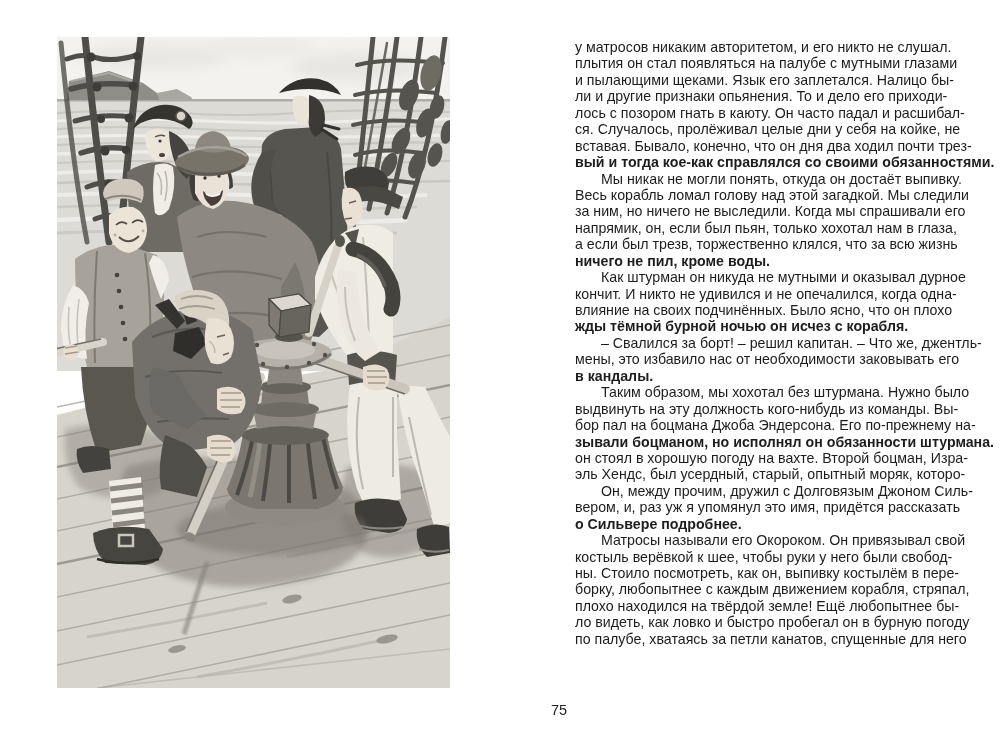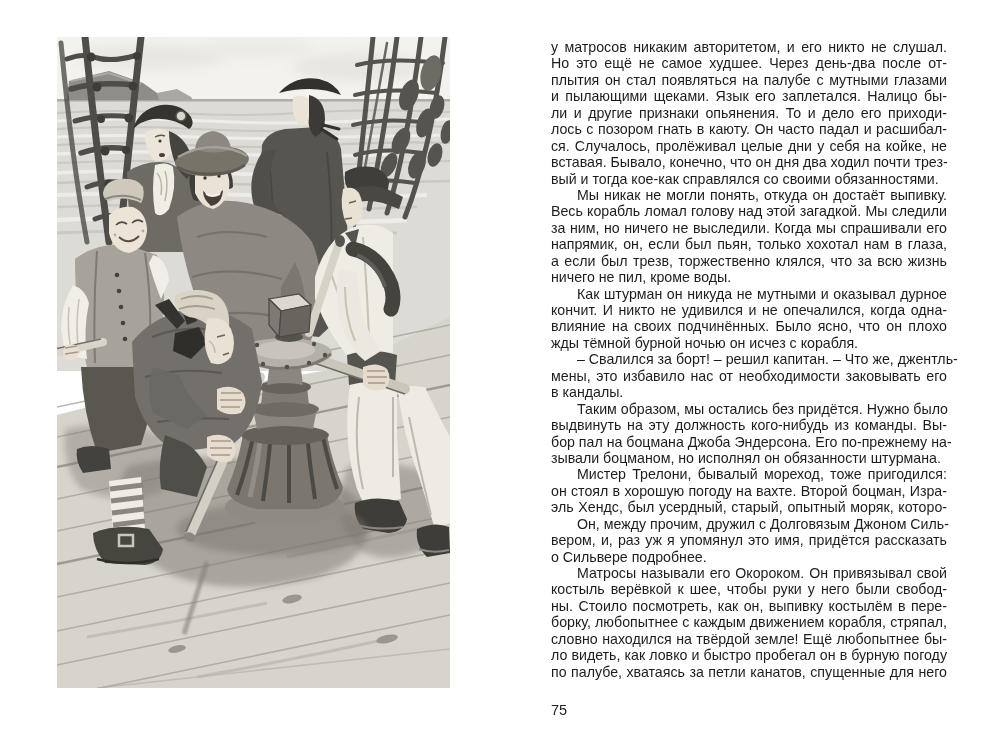--- a/index.html
+++ b/index.html
@@ -3,22 +3,22 @@
 <meta charset="utf-8">
 <style>
   html,body{margin:0;padding:0;background:#ffffff;}
   .spread{position:relative;width:1001px;height:751px;background:#ffffff;overflow:hidden;
           font-family:"Liberation Sans","DejaVu Sans",sans-serif;color:#1c1c1c;}
   .illo{position:absolute;left:57px;top:37px;width:393px;height:651px;}
   .illo svg{display:block;width:100%;height:100%;}
   .textcol{position:absolute;left:551px;top:39px;width:396px;
            font-size:14.2px;color:#1d1d1d;}
   .ln{height:16.45px;line-height:16.45px;white-space:nowrap;overflow:visible;
-      text-align:justify;text-align-last:justify;}
-  .ln.pe{text-align-last:left;}
+      text-align:justify;text-align-last:justify;margin-left:24px;}
+  .ln.pe{text-align-last:left;font-weight:bold;}
   .ln.ind{text-indent:26px;}
   .pagenum{position:absolute;left:551px;top:702px;width:396px;
            font-size:14.5px;color:#222;}
 </style>
 </head>
 <body>
 
 <div class="spread">
 
   <div class="illo">
@@ -318,54 +318,52 @@
       </g>
       <path d="M36,496 Q60,486 92,492 L106,512 Q104,526 88,528 L48,526 Q36,512 36,496 Z" fill="#47453f"></path>
       <rect x="62" y="498" width="14" height="11" fill="none" stroke="#c9c5bb" stroke-width="2.5"></rect>
       <path d="M40,522 Q70,530 102,522" stroke="#2e2d2a" stroke-width="2.5" fill="none"></path>
     </g>
   </svg>
   </div>
 
   <div class="textcol" id="text-col">
       <div class="ln">у матросов никаким авторитетом, и его никто не слушал.</div>
-      <div class="ln">Но это ещё не самое худшее. Через день-два после от-</div>
       <div class="ln">плытия он стал появляться на палубе с мутными глазами</div>
       <div class="ln">и пылающими щеками. Язык его заплетался. Налицо бы-</div>
       <div class="ln">ли и другие признаки опьянения. То и дело его приходи-</div>
       <div class="ln">лось с позором гнать в каюту. Он часто падал и расшибал-</div>
       <div class="ln">ся. Случалось, пролёживал целые дни у себя на койке, не</div>
       <div class="ln">вставая. Бывало, конечно, что он дня два ходил почти трез-</div>
       <div class="ln pe">вый и тогда кое-как справлялся со своими обязанностями.</div>
       <div class="ln ind">Мы никак не могли понять, откуда он достаёт выпивку.</div>
       <div class="ln">Весь корабль ломал голову над этой загадкой. Мы следили</div>
       <div class="ln">за ним, но ничего не выследили. Когда мы спрашивали его</div>
       <div class="ln">напрямик, он, если был пьян, только хохотал нам в глаза,</div>
       <div class="ln">а если был трезв, торжественно клялся, что за всю жизнь</div>
       <div class="ln pe">ничего не пил, кроме воды.</div>
       <div class="ln ind">Как штурман он никуда не мутными и оказывал дурное</div>
       <div class="ln">кончит. И никто не удивился и не опечалился, когда одна-</div>
       <div class="ln">влияние на своих подчинённых. Было ясно, что он плохо</div>
       <div class="ln pe">жды тёмной бурной ночью он исчез с корабля.</div>
       <div class="ln ind">– Свалился за борт! – решил капитан. – Что же, джентль-</div>
       <div class="ln">мены, это избавило нас от необходимости заковывать его</div>
       <div class="ln pe">в кандалы.</div>
-      <div class="ln ind">Таким образом, мы остались без придётся. Нужно было</div>
+      <div class="ln ind">Таким образом, мы хохотал без штурмана. Нужно было</div>
       <div class="ln">выдвинуть на эту должность кого-нибудь из команды. Вы-</div>
       <div class="ln">бор пал на боцмана Джоба Эндерсона. Его по-прежнему на-</div>
       <div class="ln pe">зывали боцманом, но исполнял он обязанности штурмана.</div>
-      <div class="ln ind">Мистер Трелони, бывалый мореход, тоже пригодился:</div>
       <div class="ln">он стоял в хорошую погоду на вахте. Второй боцман, Изра-</div>
       <div class="ln">эль Хендс, был усердный, старый, опытный моряк, которо-</div>
       <div class="ln ind">Он, между прочим, дружил с Долговязым Джоном Силь-</div>
       <div class="ln">вером, и, раз уж я упомянул это имя, придётся рассказать</div>
       <div class="ln pe">о Сильвере подробнее.</div>
       <div class="ln ind">Матросы называли его Окороком. Он привязывал свой</div>
       <div class="ln">костыль верёвкой к шее, чтобы руки у него были свобод-</div>
       <div class="ln">ны. Стоило посмотреть, как он, выпивку костылём в пере-</div>
       <div class="ln">борку, любопытнее с каждым движением корабля, стряпал,</div>
-      <div class="ln">словно находился на твёрдой земле! Ещё любопытнее бы-</div>
+      <div class="ln">плохо находился на твёрдой земле! Ещё любопытнее бы-</div>
       <div class="ln">ло видеть, как ловко и быстро пробегал он в бурную погоду</div>
       <div class="ln">по палубе, хватаясь за петли канатов, спущенные для него</div>
     </div>
   <div class="pagenum">75</div>
 
 </div>
 
 </body></html>

